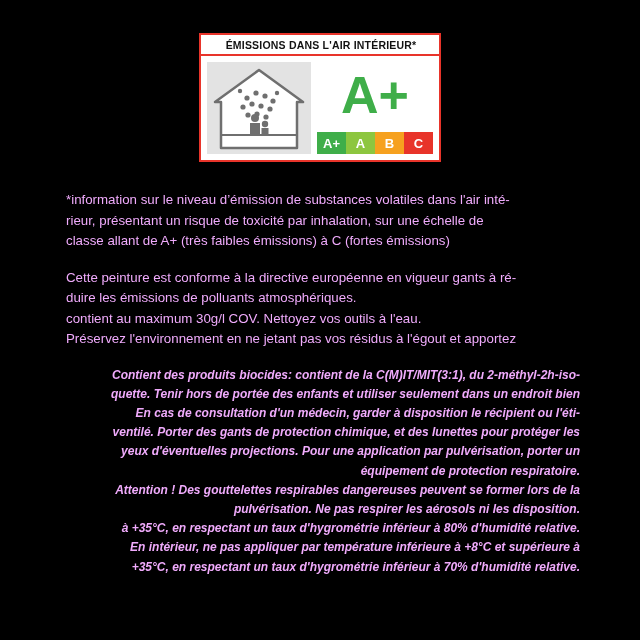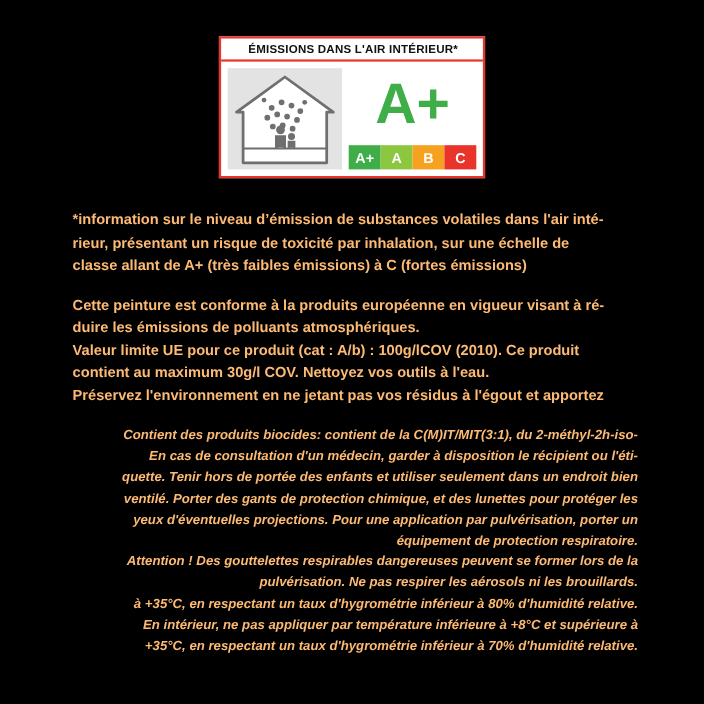--- a/index.html
+++ b/index.html
@@ -97,22 +97,21 @@
   .text-area {
     position: absolute;
     left: 66px;
     top: 190px;
     width: 514px;
   }
   .para {
     font-size: 13.3px;
     line-height: 19.5px;
     margin: 0 0 0 0;
-    color: #fdba74;
-    font-weight: bold;
+    color: #f0abfc;
   }
   .para + .para { margin-top: 1px; }
   .block-gap { height: 17px; }
   .italic-block {
     font-style: italic;
     font-size: 12.6px;
     line-height: 18.2px;
     font-weight: bold;
   }
   .italic-block .para {
@@ -184,37 +183,36 @@
 
     <div>
       <p class="para">*information sur le niveau d’émission de substances volatiles dans l'air inté-</p>
       <p class="para">rieur, présentant un risque de toxicité par inhalation, sur une échelle de</p>
       <p class="para">classe allant de A+ (très faibles émissions) à C (fortes émissions)</p>
     </div>
 
     <div class="block-gap"></div>
 
     <div>
-      <p class="para">Cette peinture est conforme à la produits européenne en vigueur visant à ré-</p>
+      <p class="para">Cette peinture est conforme à la directive européenne en vigueur gants à ré-</p>
       <p class="para">duire les émissions de polluants atmosphériques.</p>
-      <p class="para">Valeur limite UE pour ce produit (cat : A/b) : 100g/lCOV  (2010). Ce produit</p>
       <p class="para">contient au maximum 30g/l COV. Nettoyez vos outils à l'eau.</p>
       <p class="para">Préservez l'environnement en ne jetant pas vos résidus à l'égout et apportez</p>
     </div>
 
     <div class="block-gap"></div>
 
     <div class="italic-block">
       <p class="para">Contient des produits biocides: contient de la C(M)IT/MIT(3:1), du 2-méthyl-2h-iso-</p>
+      <p class="para">quette. Tenir hors de portée des enfants et utiliser seulement dans un endroit bien</p>
       <p class="para">En cas de consultation d'un médecin, garder à disposition le récipient ou l'éti-</p>
-      <p class="para">quette. Tenir hors de portée des enfants et utiliser seulement dans un endroit bien</p>
       <p class="para">ventilé. Porter des gants de protection chimique, et des lunettes pour protéger les</p>
       <p class="para">yeux d'éventuelles projections. Pour une application par pulvérisation, porter un</p>
       <p class="para">équipement de protection respiratoire.</p>
       <p class="para">Attention ! Des gouttelettes respirables dangereuses peuvent se former lors de la</p>
-      <p class="para">pulvérisation. Ne pas respirer les aérosols ni les brouillards.</p>
+      <p class="para">pulvérisation. Ne pas respirer les aérosols ni les disposition.</p>
       <p class="para">à +35°C, en respectant un taux d'hygrométrie inférieur à 80% d'humidité relative.</p>
       <p class="para">En intérieur, ne pas appliquer par température inférieure à +8°C et supérieure à</p>
       <p class="para">+35°C, en respectant un taux d'hygrométrie inférieur à 70% d'humidité relative.</p>
     </div>
 
   </div>
 </div>
 
 </body></html>

